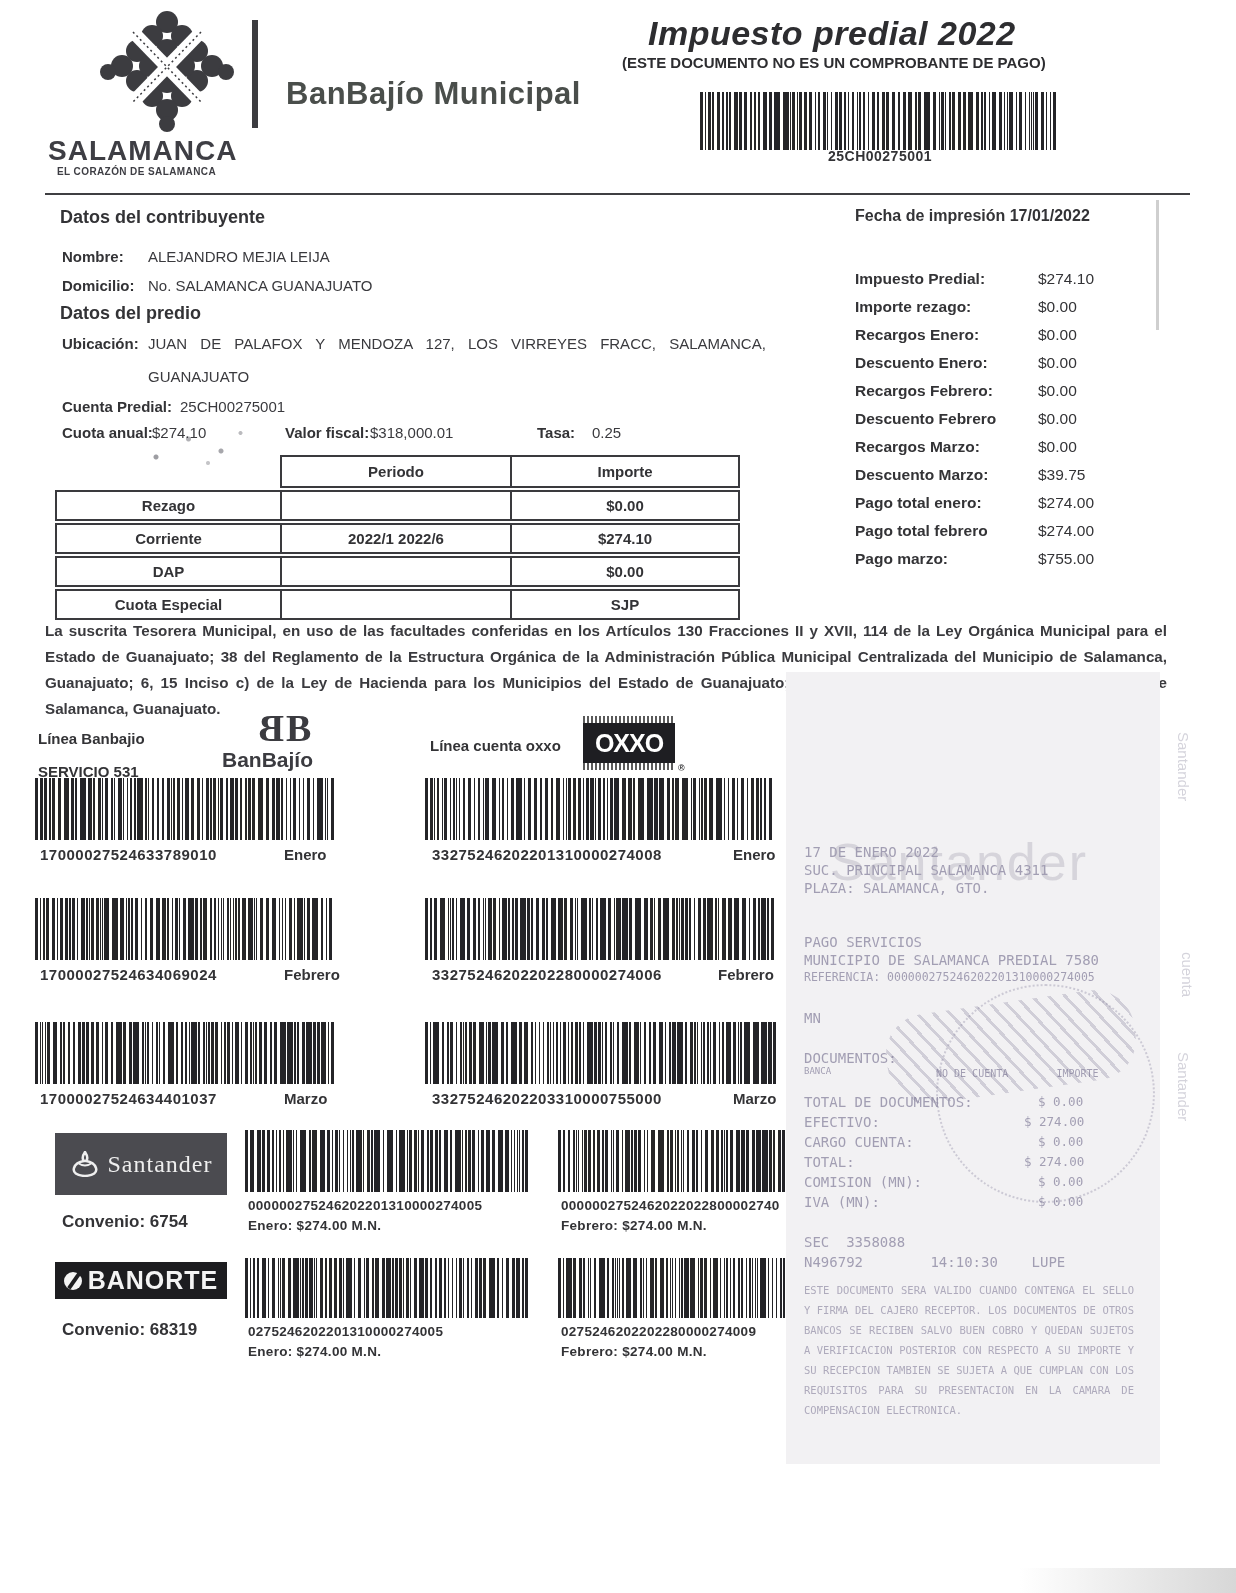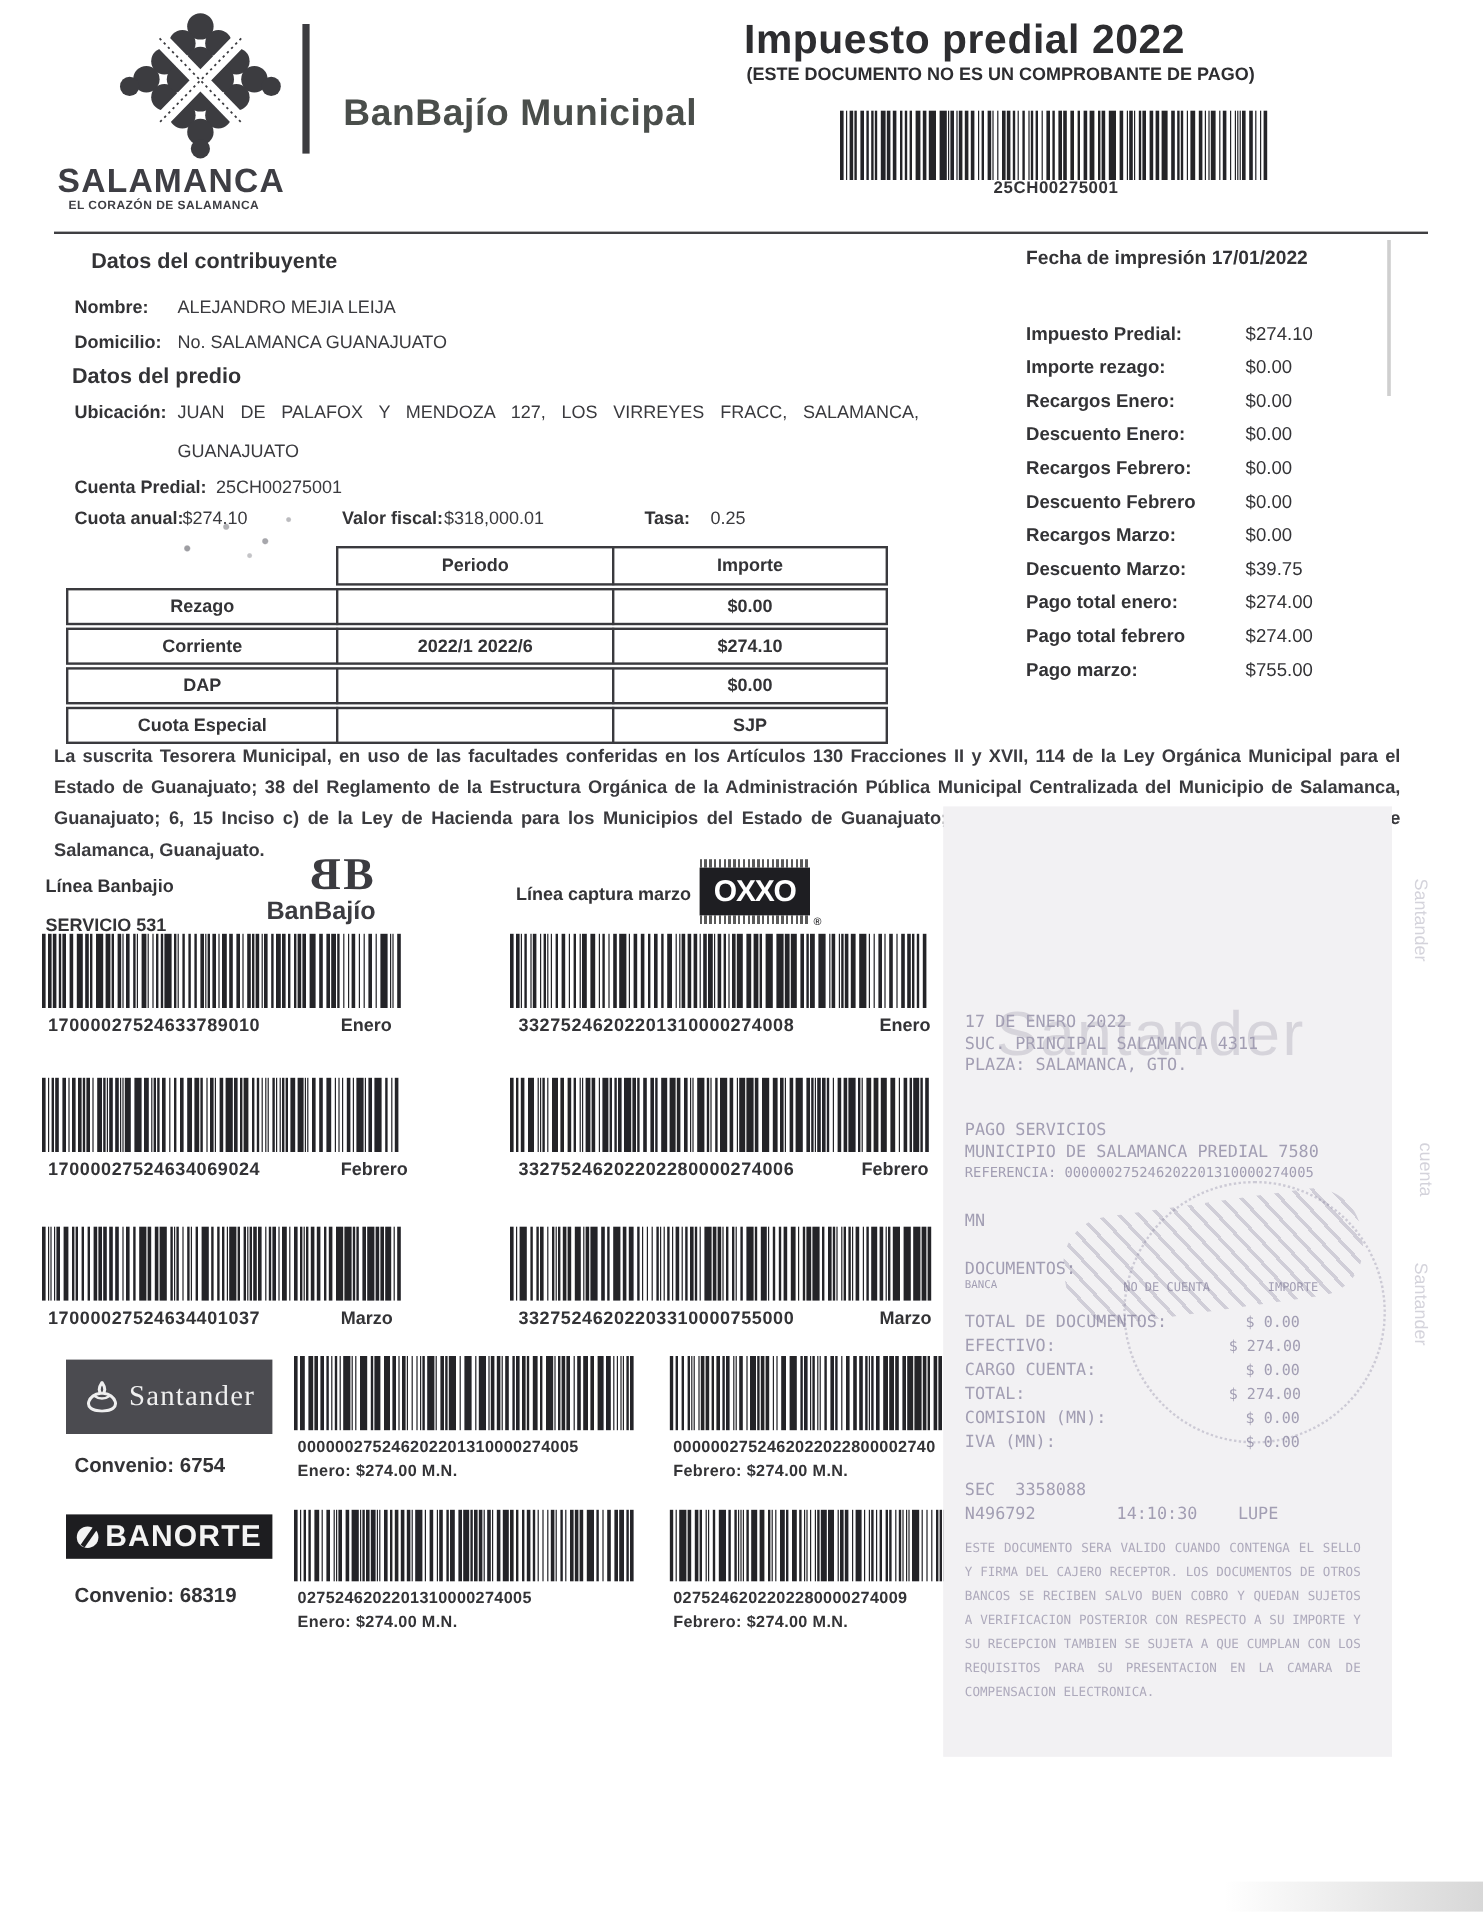--- a/index.html
+++ b/index.html
@@ -91,21 +91,21 @@
   <g stroke="#3c3c40" stroke-width="1.5" stroke-dasharray="2 3">
     <line x1="38" y1="24" x2="106" y2="94"></line>
     <line x1="106" y1="24" x2="38" y2="94"></line>
   </g>
 </svg>
 <div class="abs brand-name" style="left:48px;top:135px;">SALAMANCA</div>
 <div class="abs brand-tag" style="left:57px;top:166px;">EL CORAZÓN DE SALAMANCA</div>
 <div class="abs divider-v" style="left:252px;top:20px;height:108px;"></div>
 <div class="abs dept" style="left:286px;top:76px;">BanBajío Municipal</div>
 
-<div class="abs doc-title" style="left:620px;top:14px;">Impuesto predial 2022</div>
+<div class="abs doc-title" style="left:648px;top:14px;font-style:italic;">Impuesto predial 2022</div>
 <div class="abs doc-sub" style="left:622px;top:54px;">(ESTE DOCUMENTO NO ES UN COMPROBANTE DE PAGO)</div>
 <div class="abs barcode" style="left:700px;top:92px;width:360px;height:58px;">
     <span style="width: 3px; margin-right: 2px;"></span>
     <span style="width: 1px; margin-right: 2px;"></span>
     <span style="width: 3px; margin-right: 1px;"></span>
     <span style="width: 2px; margin-right: 3px;"></span>
     <span style="width: 3px; margin-right: 2px;"></span>
     <span style="width: 2px; margin-right: 2px;"></span>
     <span style="width: 2px; margin-right: 1px;"></span>
     <span style="width: 2px; margin-right: 3px;"></span>
@@ -177,21 +177,21 @@
     <span style="width: 3px; margin-right: 3px;"></span>
     <span style="width: 3px; margin-right: 2px;"></span>
     <span style="width: 1px; margin-right: 3px;"></span>
     <span style="width: 1px; margin-right: 2px;"></span>
     <span style="width: 3px; margin-right: 0px;"></span>
   </div>
 <div class="abs code-txt" style="left:700px;top:148px;width:360px;text-align:center;font-size:14px;">25CH00275001</div>
 
 <div class="abs hr" style="left:45px;top:193px;width:1145px;"></div>
 
-<div class="abs sec-title" style="left:76px;top:207px;">Datos del contribuyente</div>
+<div class="abs sec-title" style="left:60px;top:207px;">Datos del contribuyente</div>
 <div class="abs lbl" style="left:855px;top:207px;font-size:16px;">Fecha de impresión 17/01/2022</div>
 
 <div class="abs lbl" style="left:62px;top:248px;">Nombre:</div>
 <div class="abs val" style="left:148px;top:248px;">ALEJANDRO MEJIA LEIJA</div>
 <div class="abs lbl" style="left:62px;top:277px;">Domicilio:</div>
 <div class="abs val" style="left:148px;top:277px;">No. SALAMANCA GUANAJUATO</div>
 
 <div class="abs sec-title" style="left:60px;top:303px;">Datos del predio</div>
 <div class="abs lbl" style="left:62px;top:335px;">Ubicación:</div>
 <div class="abs val spread" style="left:148px;top:335px;width:700px;">JUAN DE PALAFOX Y MENDOZA 127, LOS VIRREYES FRACC, SALAMANCA,</div>
@@ -283,21 +283,21 @@
 <div class="abs legal" style="left:45px;top:618px;width:1122px;">La suscrita Tesorera Municipal, en uso de las facultades conferidas en los Artículos 130 Fracciones II y XVII, 114 de la Ley Orgánica Municipal para el Estado de Guanajuato; 38 del Reglamento de la Estructura Orgánica de la Administración Pública Municipal Centralizada del Municipio de Salamanca, Guanajuato; 6, 15 Inciso c) de la Ley de Hacienda para los Municipios del Estado de Guanajuato; art 4 de la Ley de Ingresos para el Municipio de Salamanca, Guanajuato.</div>
 
 <div class="abs lbl" style="left:38px;top:730px;">Línea Banbajio</div>
 <div class="abs lbl" style="left:38px;top:763px;">SERVICIO 531</div>
 <svg class="abs" style="left:252px;top:708px;" width="66" height="40" viewBox="0 0 66 40">
   <text x="34" y="33" font-family="Liberation Serif,serif" font-size="38" font-weight="bold" fill="#3b3b40">B</text>
   <text x="-32" y="33" transform="scale(-1,1)" font-family="Liberation Serif,serif" font-size="38" font-weight="bold" fill="#3b3b40">B</text>
 </svg>
 <div class="abs banbajio-word" style="left:222px;top:748px;">BanBajío</div>
 
-<div class="abs lbl" style="left:430px;top:737px;">Línea captura marzo</div>
+<div class="abs lbl" style="left:430px;top:737px;">Línea cuenta oxxo</div>
 <div class="abs oxxo" style="left:583px;top:716px;">
   <div class="strip"></div>
   <div class="core">
       <div>OXXO</div>
     </div>
   <div class="strip"></div>
 </div>
 <div class="abs" style="left:678px;top:763px;font-size:9px;font-weight:bold;">®</div>
 
 <div class="abs barcode" style="left:35px;top:778px;width:302px;height:62px;">

